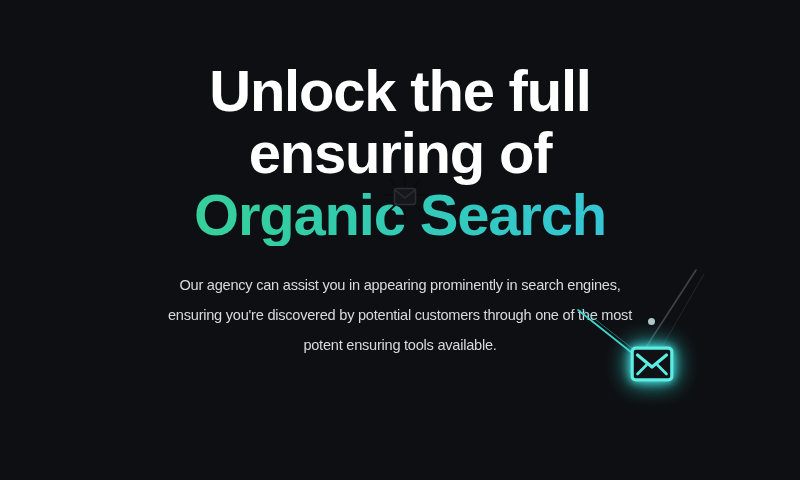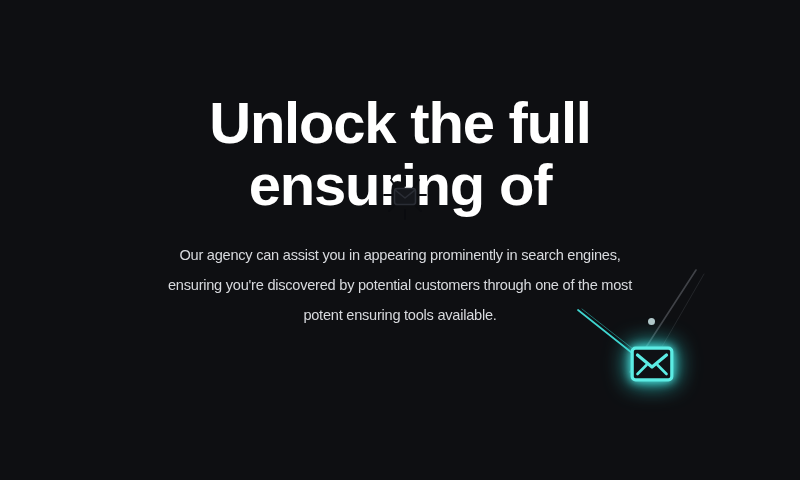--- a/index.html
+++ b/index.html
@@ -10,21 +10,21 @@
     overflow:hidden;
     position:relative;
   }
   .hero {
     position:absolute;
     inset:0;
     display:flex;
     flex-direction:column;
     align-items:center;
     justify-content:flex-start;
-    padding-top:92px;
+    padding-top:60px;
   }
   .headline {
     text-align:center;
     font-weight:bold;
     font-size:58px;
     line-height:62px;
     letter-spacing:-1.2px;
     color:#ffffff;
     width:560px;
   }
@@ -110,20 +110,21 @@
   }
 </style>
 </head>
 <body>
 
 <div class="hero">
 
   <h1 class="headline">
     <span class="line">Unlock the full</span>
     <span class="line">ensuring of</span>
+    <span class="accent">Organic Search</span>
   </h1>
 
   <p class="subcopy">
     <span class="line">Our agency can assist you in appearing prominently in search engines,</span>
     <span class="line">ensuring you're discovered by potential customers through one of the most</span>
     <span class="line">potent ensuring tools available.</span>
   </p>
 
 </div>
 

